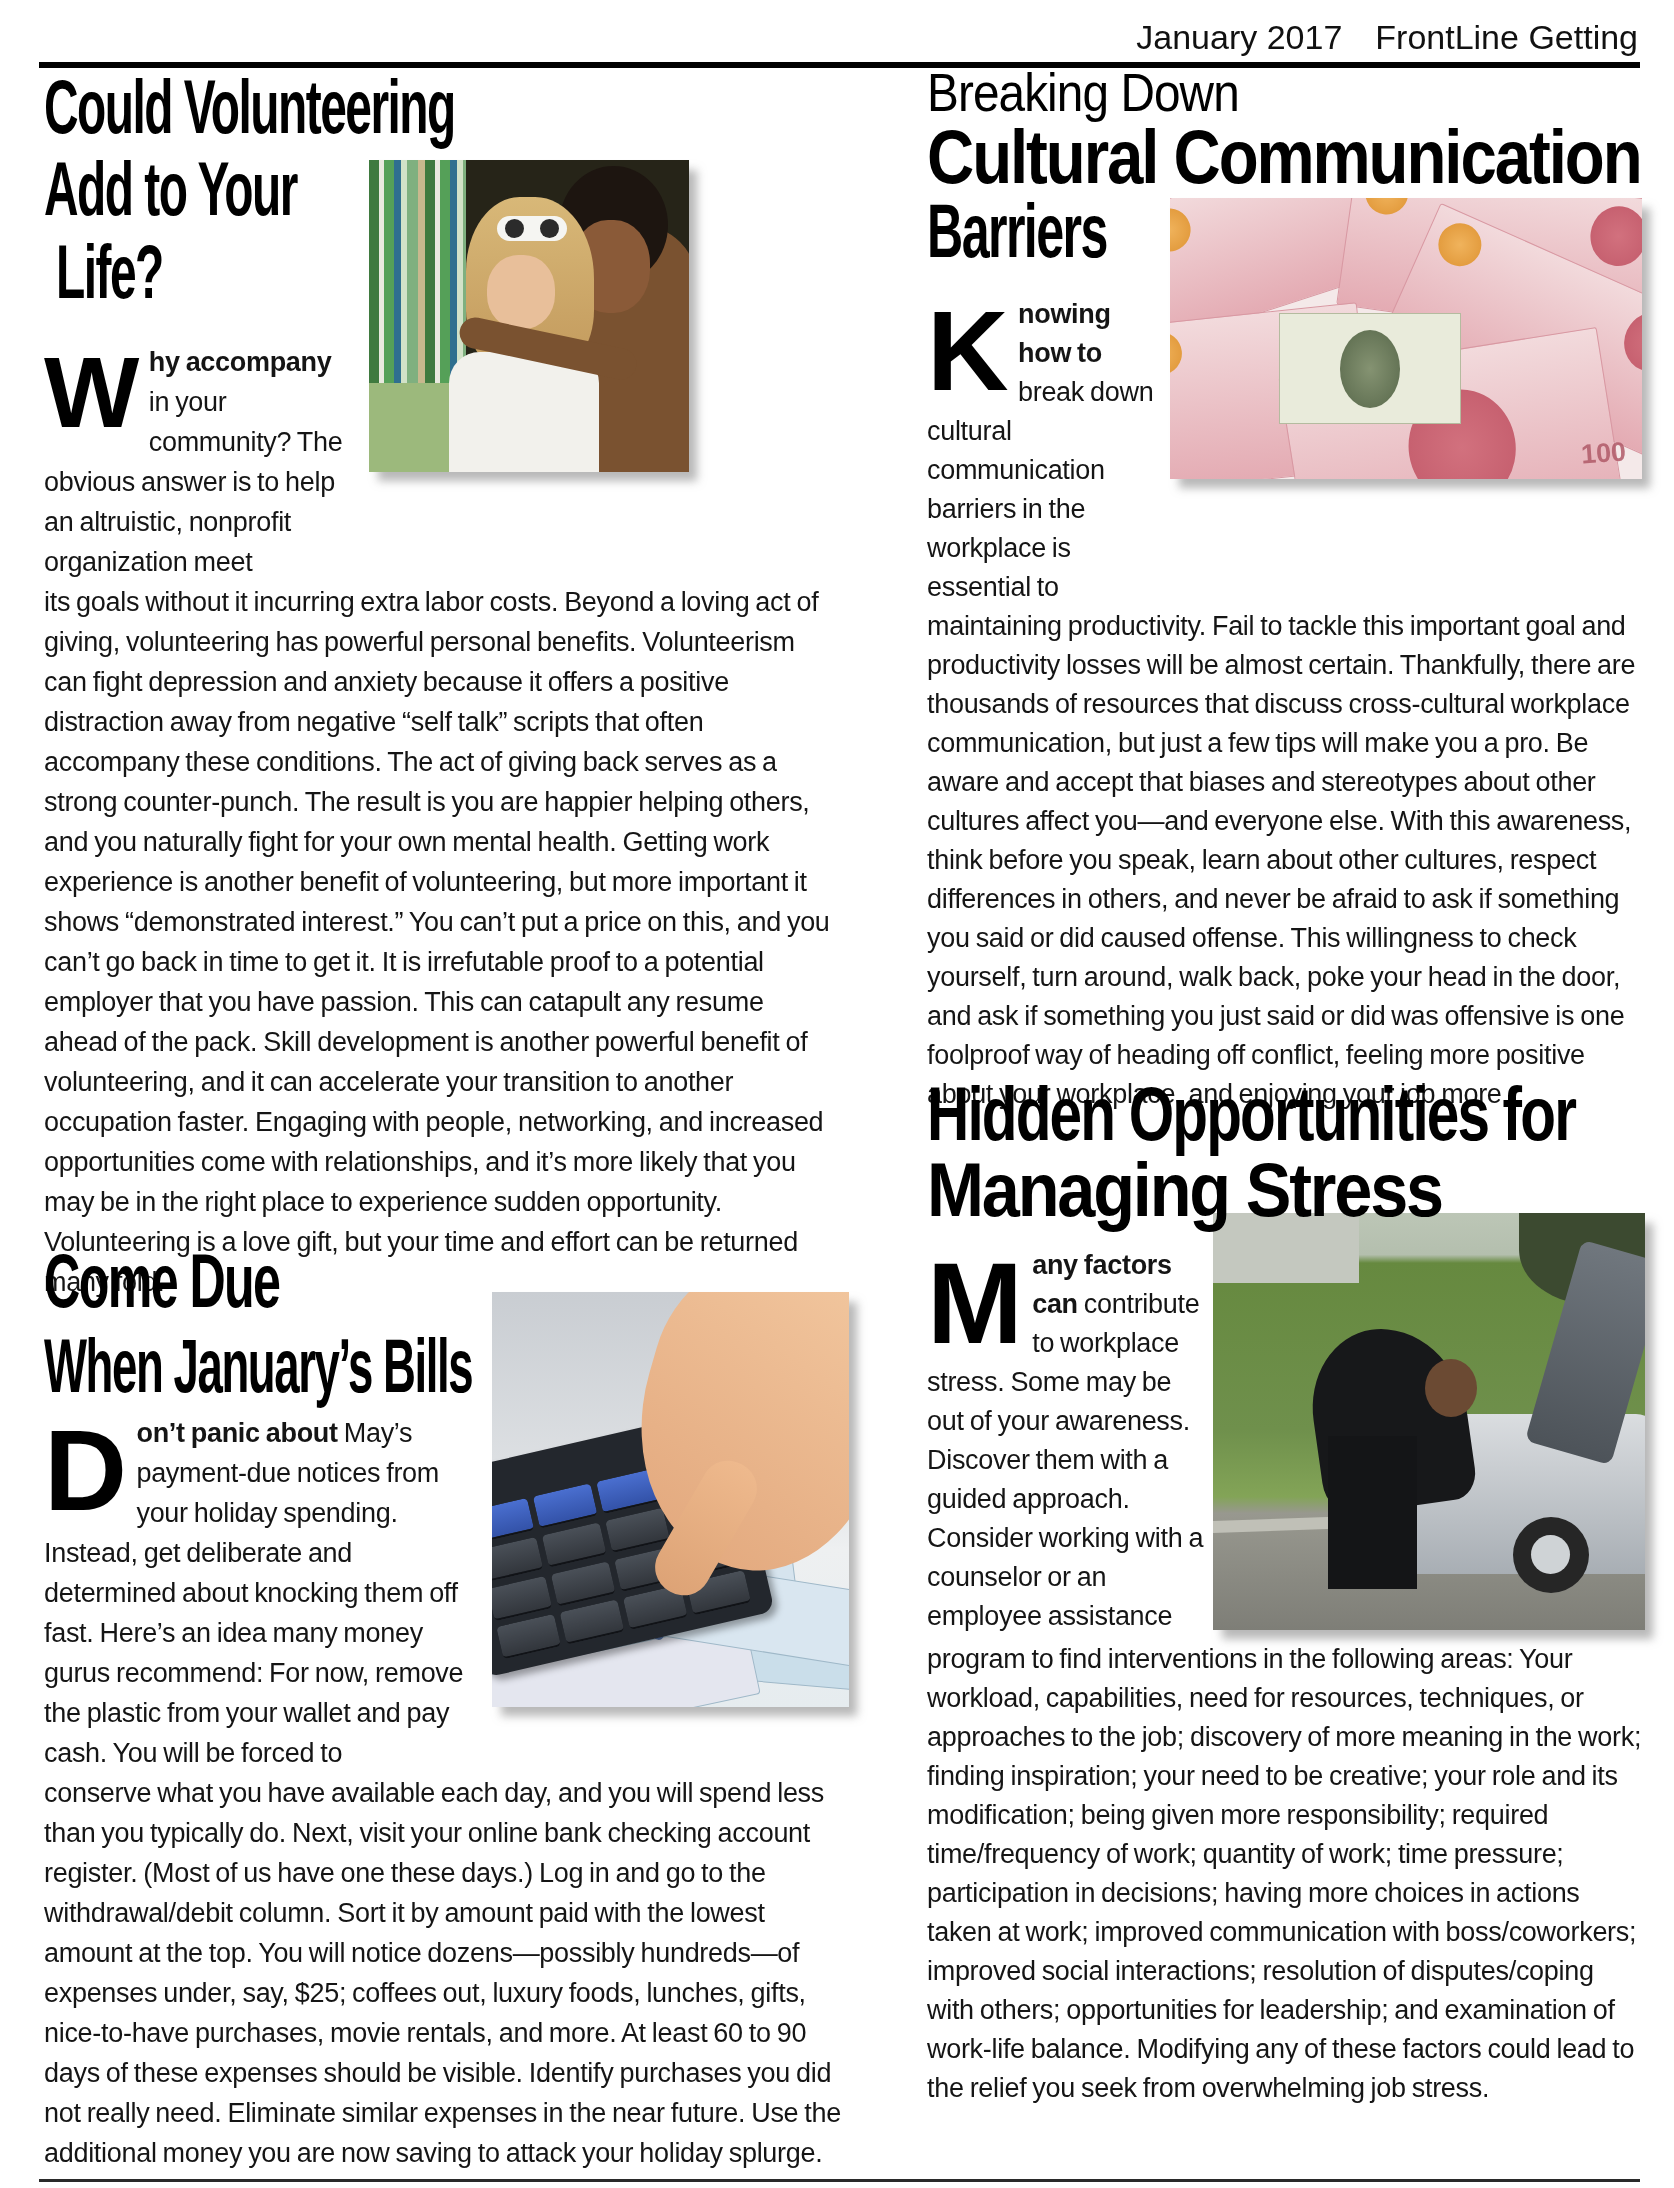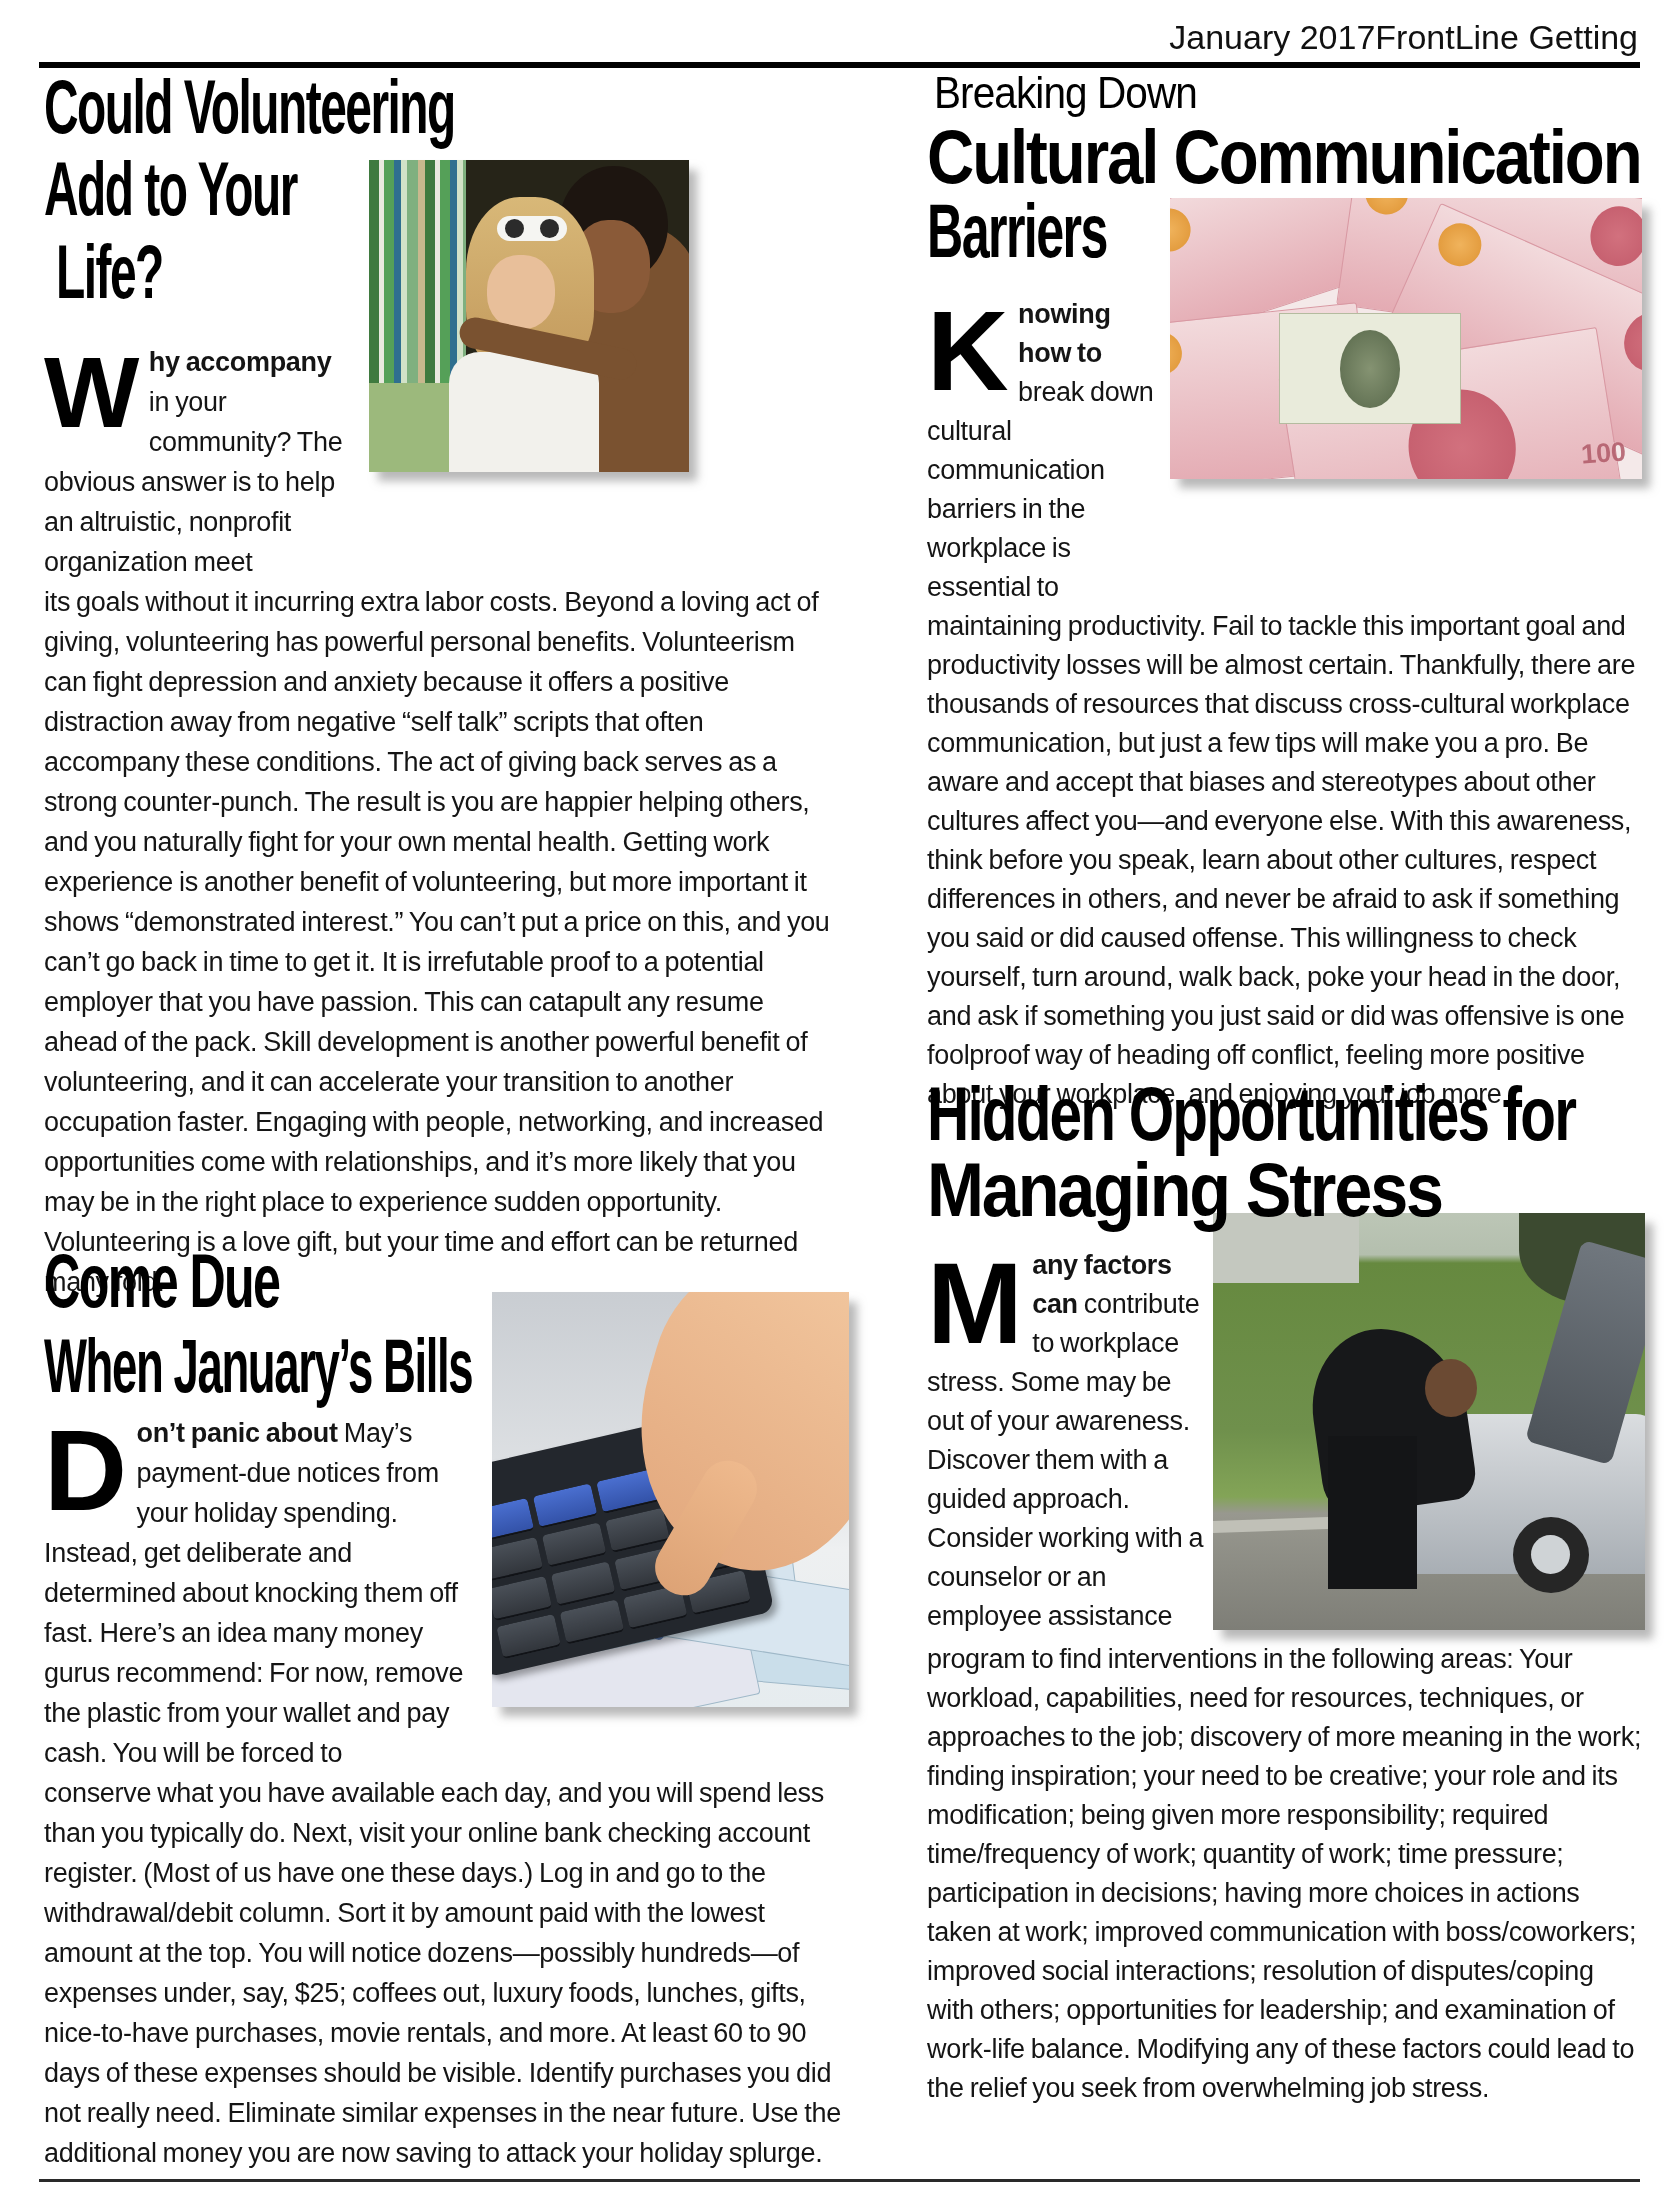--- a/index.html
+++ b/index.html
@@ -3,29 +3,29 @@
 <meta charset="utf-8">
 <style>
   html,body{margin:0;padding:0;background:#e8e8e8;}
   #page{
     position:relative;width:1675px;height:2188px;background:#ffffff;
     font-family:"Liberation Sans","DejaVu Sans",sans-serif;color:#141414;
     overflow:hidden;margin:0 auto;
   }
   
   .masthead{position:absolute;top:17.5px;right:37px;font-size:34px;color:#111;white-space:nowrap;}
-  .masthead .issue{}
+  .masthead .issue{margin-right:33px;}
   .rule-top{position:absolute;left:39px;top:62px;width:1601px;height:5.8px;background:#000;}
   .rule-bottom{position:absolute;left:39px;top:2179px;width:1601px;height:2.9px;background:#2a2a2a;}
   
   .hline{overflow:visible;}
   .hl{display:inline-block;white-space:nowrap;transform:scaleX(var(--sx,1));
       transform-origin:0 0;font-weight:700;letter-spacing:-2.4px;color:#000;}
   .hxl{font-size:76px;line-height:78px;height:82px;}
-  .kicker{font-size:45px;line-height:49px;height:50px;margin-left:7px;}
+  .kicker{font-size:53px;line-height:49px;height:50px;}
   .kicker .hl{font-weight:400;letter-spacing:-1px;}
   
   .bodytxt{font-size:27px;line-height:40px;letter-spacing:-0.3px;word-spacing:-1.2px;color:#151515;text-align:left;}
   .rcol-lh .bodytxt{line-height:39px;}
   .lead{font-weight:700;margin-top:31px;}
   .dcap{float:left;font-weight:700;line-height:.92;margin:4.9px 9.7px 0 0;color:#000;}
   .dcap-w{font-size:101px;}
   .dcap-d{font-size:115px;}
   .dcap-k{font-size:113px;}
   .dcap-m{font-size:115px;}

